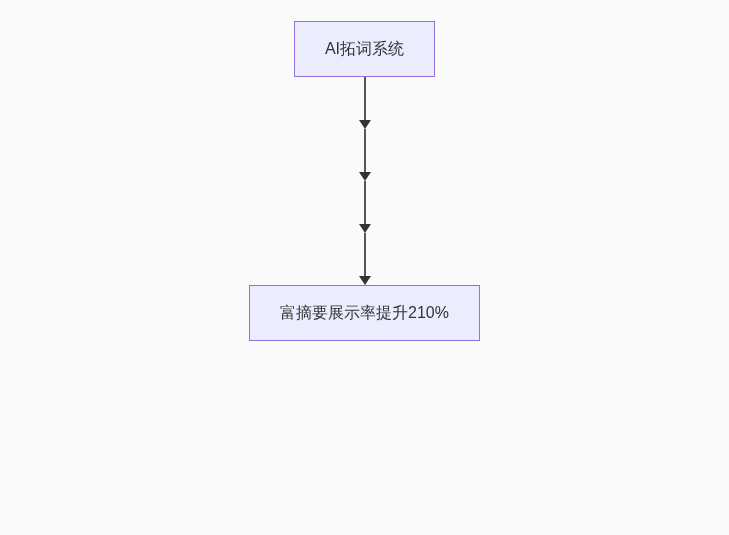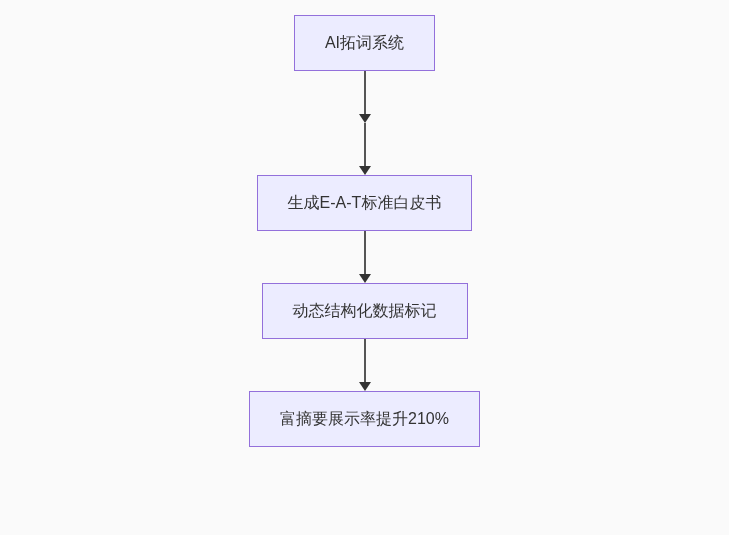--- a/index.html
+++ b/index.html
@@ -17,21 +17,21 @@
     font-family: "Liberation Sans", "DejaVu Sans", sans-serif;
     overflow: hidden;
   }
   .canvas {
     width: 729px;
     height: 535px;
     position: relative;
     display: flex;
     flex-direction: column;
     align-items: center;
-    padding-top: 15px;
+    padding-top: 21px;
   }
   .node {
     height: 56px;
     min-width: 120px;
     border: 1px solid var(--node_border);
     background: var(--node_fill);
     color: var(--text);
     display: flex;
     align-items: center;
     justify-content: center;
@@ -76,32 +76,26 @@
     <div class="line"></div>
     <div class="head"></div>
   </div>
 
 
   <div class="edge">
     <div class="line"></div>
     <div class="head"></div>
   </div>
 
-  <div class="node">
-    <span>生成E-A-T标准白皮书</span>
-  </div>
 
   <div class="edge">
     <div class="line"></div>
     <div class="head"></div>
   </div>
 
-  <div class="node">
-    <span>动态结构化数据标记</span>
-  </div>
 
   <div class="edge">
     <div class="line"></div>
     <div class="head"></div>
   </div>
 
   <div class="node">
     <span>富摘要展示率提升210%</span>
   </div>
 

